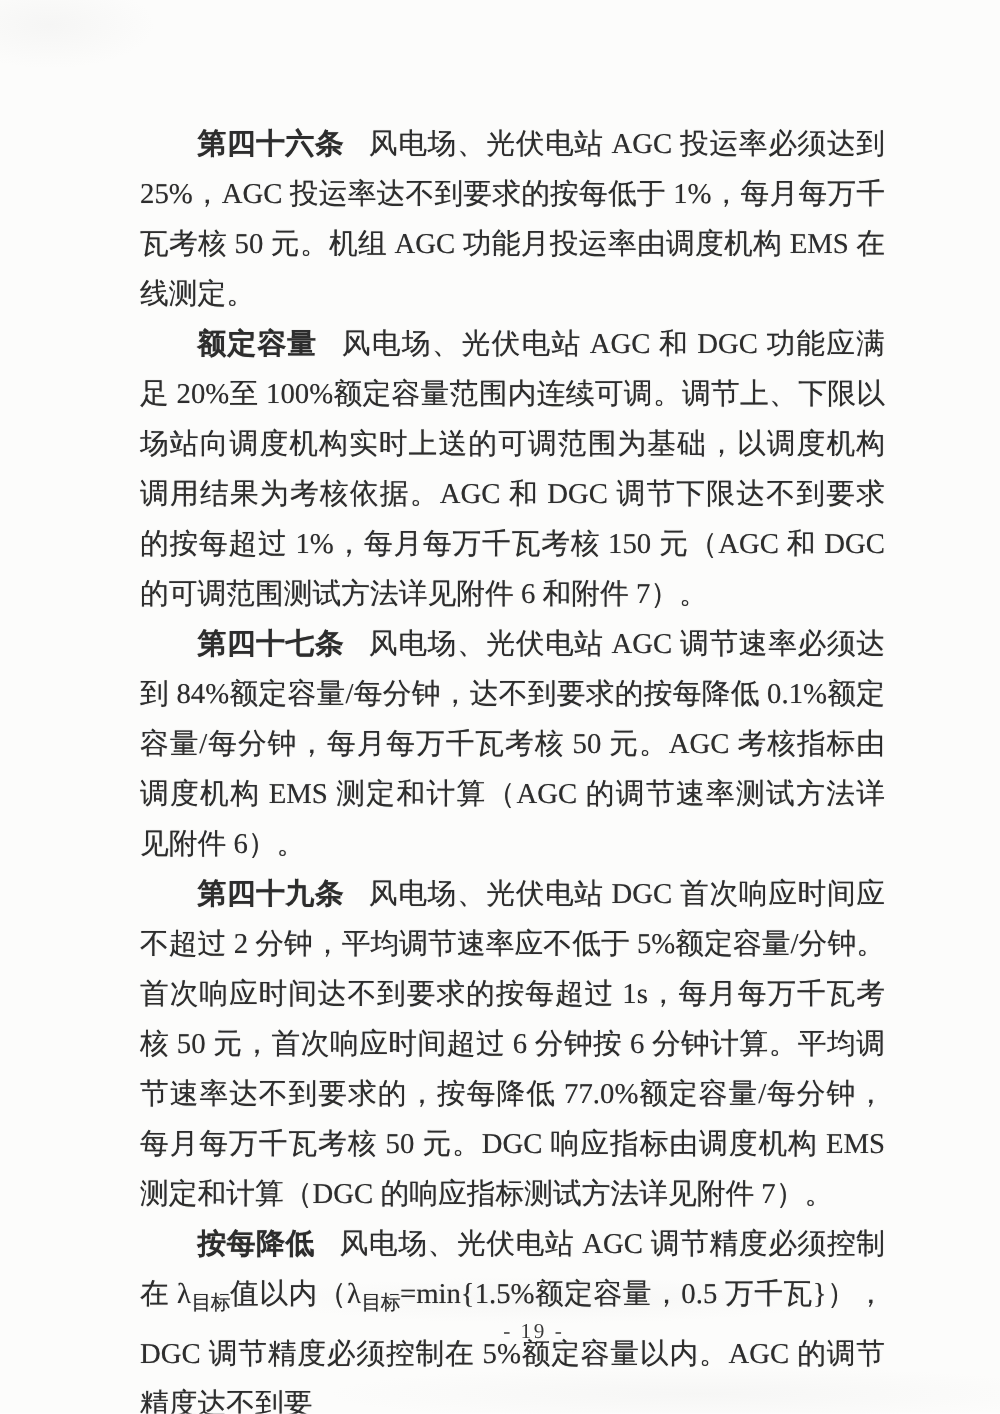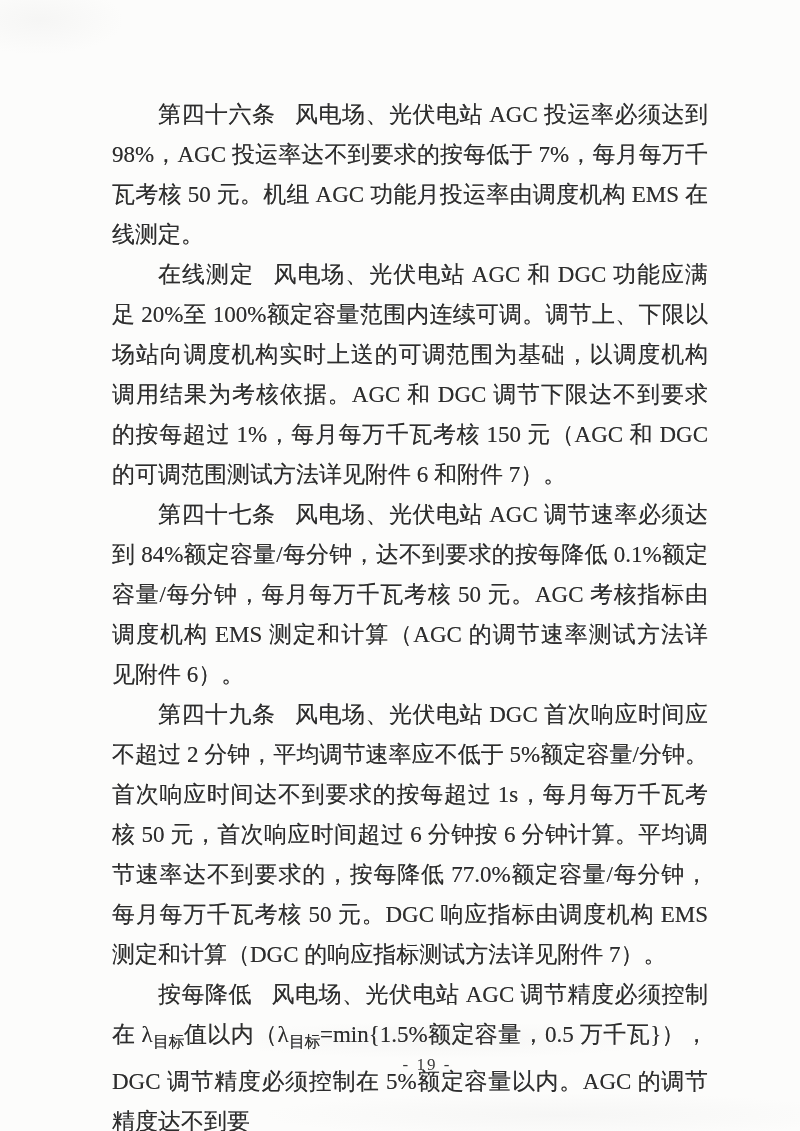--- a/index.html
+++ b/index.html
@@ -28,21 +28,21 @@
     line-height: 40px;
     color: #2d2d2d;
     text-align: justify;
     text-shadow: 0 0 0.6px rgba(45,45,45,0.55);
   }
   .paragraph {
     margin: 0;
     text-indent: 2em;
   }
   .article-heading {
-    font-weight: normal;
+    font-weight: bold;
     margin-right: 0.85em;
     margin-top: 44px;
   }
   .run-sub {
     font-size: 16px;
     vertical-align: -5px;
     letter-spacing: -1px;
   }
   .page-number {
     position: absolute;
@@ -54,20 +54,20 @@
     letter-spacing: 2px;
     color: #3a3a3a;
     margin-left: 23px;
   }
 </style>
 </head>
 <body>
 
 <div class="page">
   <div class="content" id="doc-body">
-      <p class="paragraph"><span class="article-heading">第四十六条</span><span class="run-text">风电场、光伏电站 AGC 投运率必须达到 98%，AGC 投运率达不到要求的按每低于 7%，每月每万千瓦考核 50 元。机组 AGC 功能月投运率由调度机构 EMS 在线测定。</span></p>
-      <p class="paragraph"><span class="article-heading">在线测定</span><span class="run-text">风电场、光伏电站 AGC 和 DGC 功能应满足 20%至 100%额定容量范围内连续可调。调节上、下限以场站向调度机构实时上送的可调范围为基础，以调度机构调用结果为考核依据。AGC 和 DGC 调节下限达不到要求的按每超过 1%，每月每万千瓦考核 150 元（AGC 和 DGC 的可调范围测试方法详见附件 6 和附件 7）。</span></p>
+      <p class="paragraph"><span class="article-heading">第四十六条</span><span class="run-text">风电场、光伏电站 AGC 投运率必须达到 25%，AGC 投运率达不到要求的按每低于 1%，每月每万千瓦考核 50 元。机组 AGC 功能月投运率由调度机构 EMS 在线测定。</span></p>
+      <p class="paragraph"><span class="article-heading">额定容量</span><span class="run-text">风电场、光伏电站 AGC 和 DGC 功能应满足 20%至 100%额定容量范围内连续可调。调节上、下限以场站向调度机构实时上送的可调范围为基础，以调度机构调用结果为考核依据。AGC 和 DGC 调节下限达不到要求的按每超过 1%，每月每万千瓦考核 150 元（AGC 和 DGC 的可调范围测试方法详见附件 6 和附件 7）。</span></p>
       <p class="paragraph"><span class="article-heading">第四十七条</span><span class="run-text">风电场、光伏电站 AGC 调节速率必须达到 84%额定容量/每分钟，达不到要求的按每降低 0.1%额定容量/每分钟，每月每万千瓦考核 50 元。AGC 考核指标由调度机构 EMS 测定和计算（AGC 的调节速率测试方法详见附件 6）。</span></p>
       <p class="paragraph"><span class="article-heading">第四十九条</span><span class="run-text">风电场、光伏电站 DGC 首次响应时间应不超过 2 分钟，平均调节速率应不低于 5%额定容量/分钟。首次响应时间达不到要求的按每超过 1s，每月每万千瓦考核 50 元，首次响应时间超过 6 分钟按 6 分钟计算。平均调节速率达不到要求的，按每降低 77.0%额定容量/每分钟，每月每万千瓦考核 50 元。DGC 响应指标由调度机构 EMS 测定和计算（DGC 的响应指标测试方法详见附件 7）。</span></p>
       <p class="paragraph"><span class="article-heading">按每降低</span><span class="run-text">风电场、光伏电站 AGC 调节精度必须控制在 λ</span><span class="run-sub">目标</span><span class="run-text">值以内（λ</span><span class="run-sub">目标</span><span class="run-text">=min{1.5%额定容量，0.5 万千瓦}），DGC 调节精度必须控制在 5%额定容量以内。AGC 的调节精度达不到要</span></p>
     </div>
   <div class="page-number">- 19 -</div>
 </div>
 
 </body></html>

